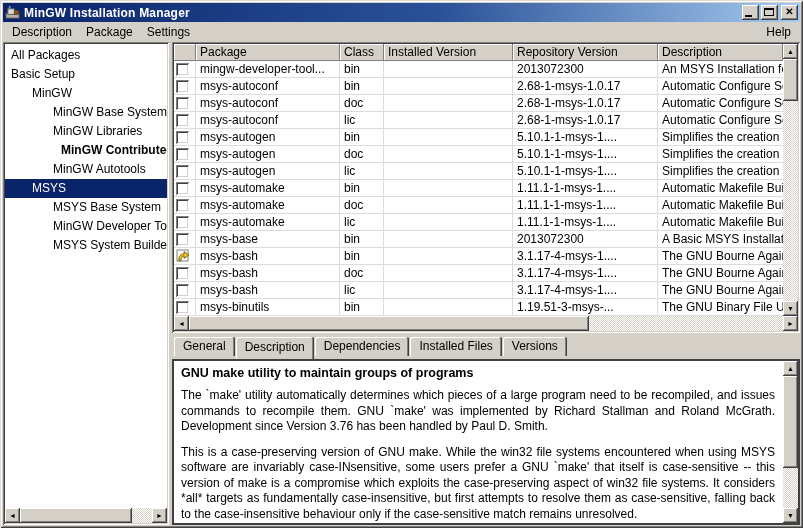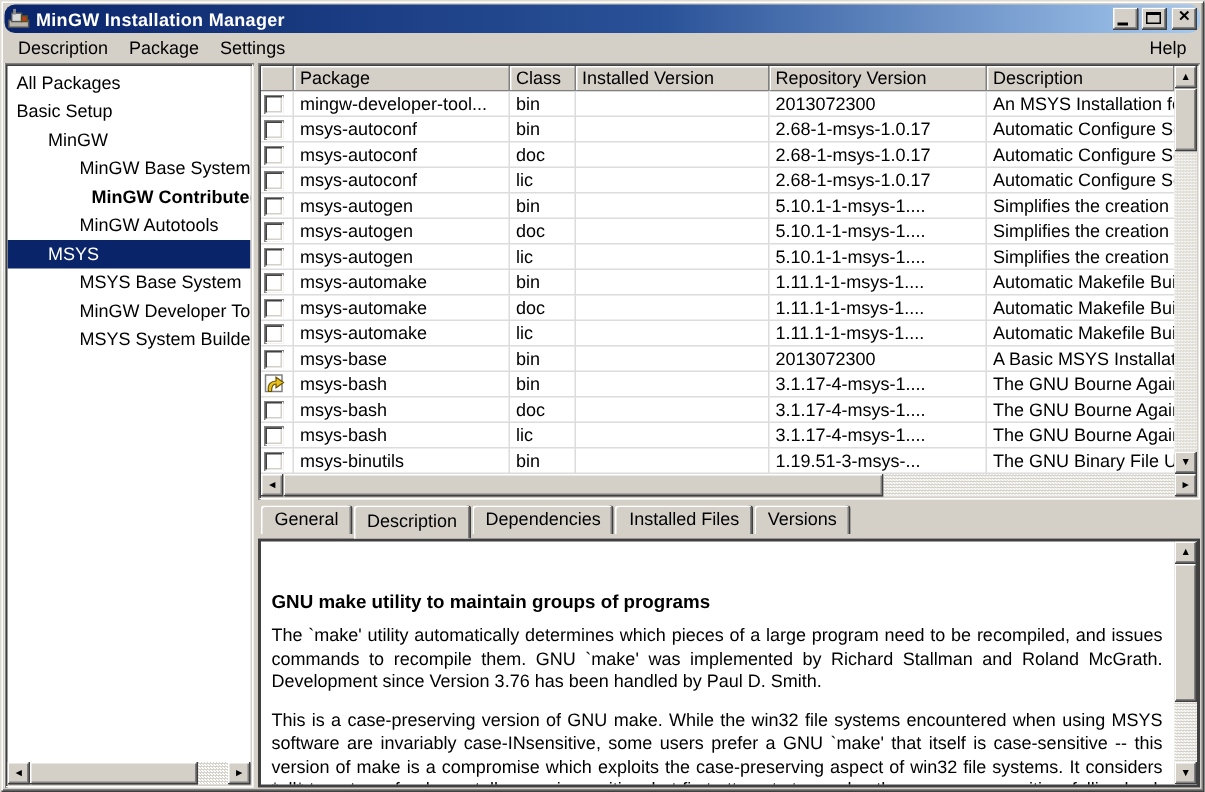--- a/index.html
+++ b/index.html
@@ -10,21 +10,20 @@
     width:803px; height:528px; background:#D4D0C8; padding:3px;
     box-shadow: inset 1px 1px 0 #DFDBD2, inset -1px -1px 0 #404040,
                 inset 2px 2px 0 #fff, inset -2px -2px 0 #808080;
     display:flex; flex-direction:column;
   }
 
   
   .titlebar {
     height:19px; flex:0 0 19px; display:flex; align-items:center; padding:0 2px;
     background:linear-gradient(to right,#0A246A 0%, #2A5298 55%, #A6CAF0 100%);
-    border-radius:7px;
   }
   .titlebar .app-icon { width:15px; height:15px; margin-right:4px; flex:0 0 15px; }
   .titlebar .title { color:#fff; font-weight:bold; font-size:12px; flex:1 1 auto;
     white-space:nowrap; overflow:hidden; letter-spacing:0.2px; }
   .tb-btn {
     width:17px; height:15px; margin-left:2px; background:#D4D0C8; position:relative;
     box-shadow: inset -1px -1px 0 #404040, inset 1px 1px 0 #fff,
                 inset -2px -2px 0 #808080, inset 2px 2px 0 #D4D0C8;
   }
   .tb-btn .g-min { position:absolute; left:3px; bottom:3px; width:7px; height:2px; background:#000; }
@@ -90,21 +89,21 @@
   
   .tab-panel { flex:1 1 auto; display:flex; flex-direction:column; min-height:0; }
   .tab-strip { height:22px; flex:0 0 22px; display:flex; align-items:flex-start; padding-left:2px; position:relative; z-index:2; }
   .tab { height:19px; padding:2px 9px 0 9px; background:#D4D0C8; margin-right:1px;
     box-shadow: inset -1px 0 0 #404040, inset 1px 1px 0 #fff, inset -2px 0 0 #808080;
     border-top-right-radius:2px; border-top-left-radius:2px; white-space:nowrap; cursor:default; }
   .tab.active { height:22px; padding-top:3px; font-size:12px; margin-bottom:-2px;
     box-shadow: inset -1px 0 0 #404040, inset 1px 1px 0 #fff, inset -2px 0 0 #808080; }
   .tab-pane { flex:1 1 auto; background:#fff; border:2px solid #404040; border-bottom-color:#404040;
     position:relative; overflow:hidden; margin-top:0; z-index:1; }
-  .pane-text { position:absolute; left:0; top:0; right:15px; bottom:0; padding:5px 8px 9px 7px; overflow:hidden;margin-top:28px; }
+  .pane-text { position:absolute; left:0; top:0; right:15px; bottom:0; padding:5px 8px 9px 7px; overflow:hidden; }
   .pane-heading { font-weight:bold; font-size:12.5px; margin-bottom:8px; }
   .pane-para { text-align:justify; line-height:15.5px; margin-bottom:10px; }
   .pane-scroll { position:absolute; top:0; right:0; bottom:0; width:15px; display:flex; flex-direction:column; }
 </style>
 </head>
 <body>
 
 <div class="window">
 
   <div class="titlebar">
@@ -135,20 +134,21 @@
   </div>
 
   <div class="content">
 
     <div class="tree-panel sunken">
       <div class="tree-items">
           <div class="tree-item" style="padding-left: 6px;">All Packages</div>
           <div class="tree-item" style="padding-left: 6px;">Basic Setup</div>
           <div class="tree-item" style="padding-left: 27px;">MinGW</div>
           <div class="tree-item" style="padding-left: 48px;">MinGW Base System</div>
+          <div class="tree-item" style="padding-left: 48px;">MinGW Libraries</div>
           <div class="tree-item" style="padding-left: 56px; font-weight: bold;">MinGW Contributed</div>
           <div class="tree-item" style="padding-left: 48px;">MinGW Autotools</div>
           <div class="tree-item selected" style="padding-left: 27px;">MSYS</div>
           <div class="tree-item" style="padding-left: 48px;">MSYS Base System</div>
           <div class="tree-item" style="padding-left: 48px;">MinGW Developer Toolkit</div>
           <div class="tree-item" style="padding-left: 48px;">MSYS System Builder</div>
         </div>
       <div class="tree-scroll scroll-h">
         <div class="sb-btn raised">◄</div>
         <div class="sb-thumb raised" style="width:112px"></div>

